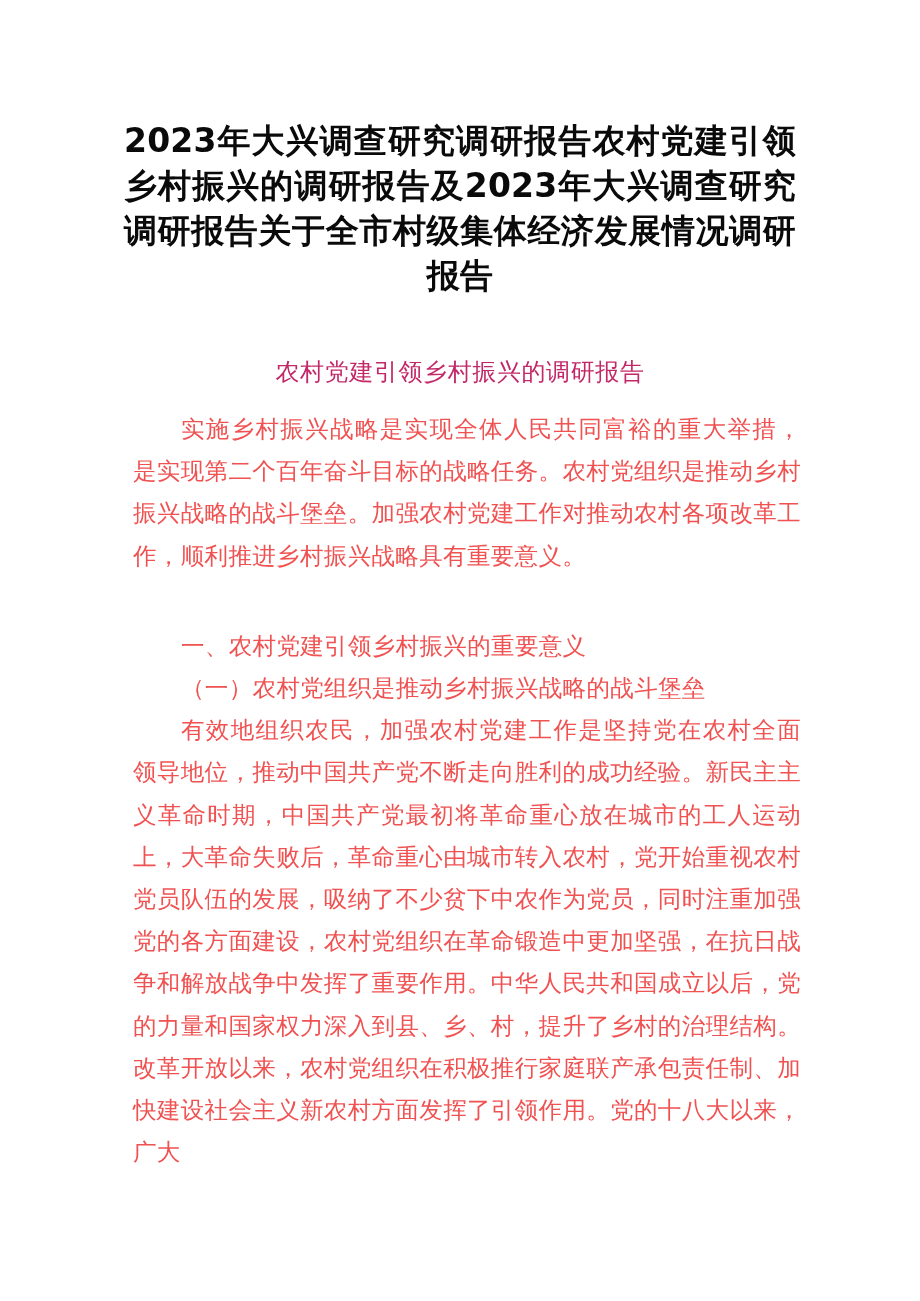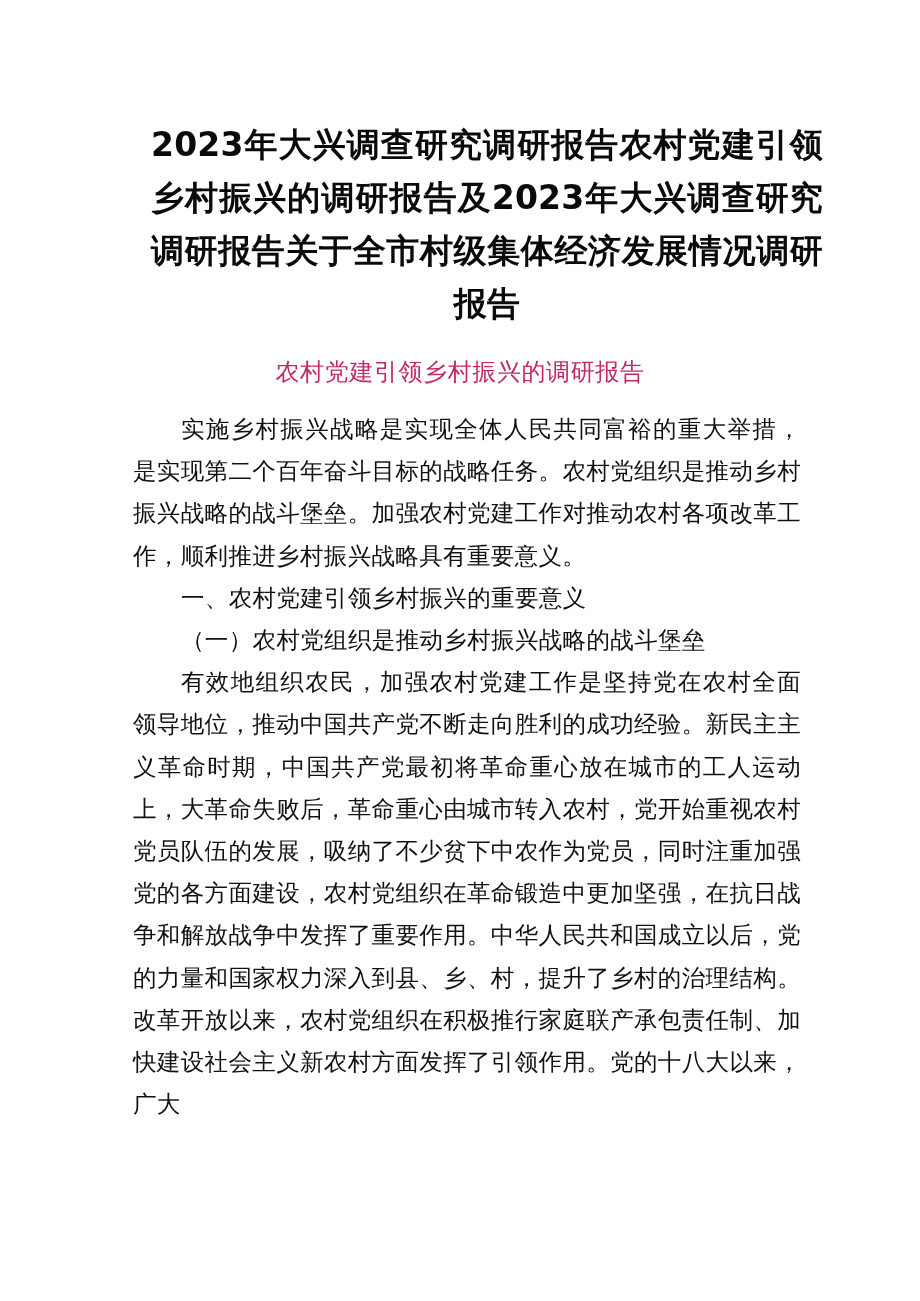--- a/index.html
+++ b/index.html
@@ -27,27 +27,26 @@
   
   .doc-title {
     position: absolute;
     left: 124px;
     top: 96px;
     width: 672px;
     text-align: center;
     font-family: "DejaVu Sans", "Liberation Sans", sans-serif;
     font-weight: 700;
     font-size: 33px;
-    line-height: 53px;
+    line-height: 45px;
     letter-spacing: 0.2px;
     color: #0a0a0a;
     text-align: justify;
     text-align-last: center;
     word-break: break-all;
-    margin-left: 27px;
   }
 
   
   .doc-subtitle {
     position: absolute;
     left: 124px;
     top: 352px;
     width: 672px;
     text-align: center;
     font-family: "DejaVu Serif", "Liberation Serif", serif;
@@ -63,31 +62,32 @@
     left: 133px;
     top: 408px;
     width: 668px;
   }
 
   .para {
     font-family: "DejaVu Serif", "Liberation Serif", serif;
     font-size: 23.5px;
     line-height: 42.2px;
     letter-spacing: 0.35px;
-    color: #000000;
+    color: #ef4444;
     margin: 0;
     text-align: justify;
     text-justify: inter-character;
     text-align-last: left;
     word-break: break-all;
     text-indent: 48px;
   }
 
   .para.heading-1 {
     text-indent: 48px;
+    margin-top: 48px;
   }
   .para.heading-2 {
     text-indent: 48px;
   }
 
   
   .para, .doc-subtitle {
     opacity: 0.93;
   }
 </style>

